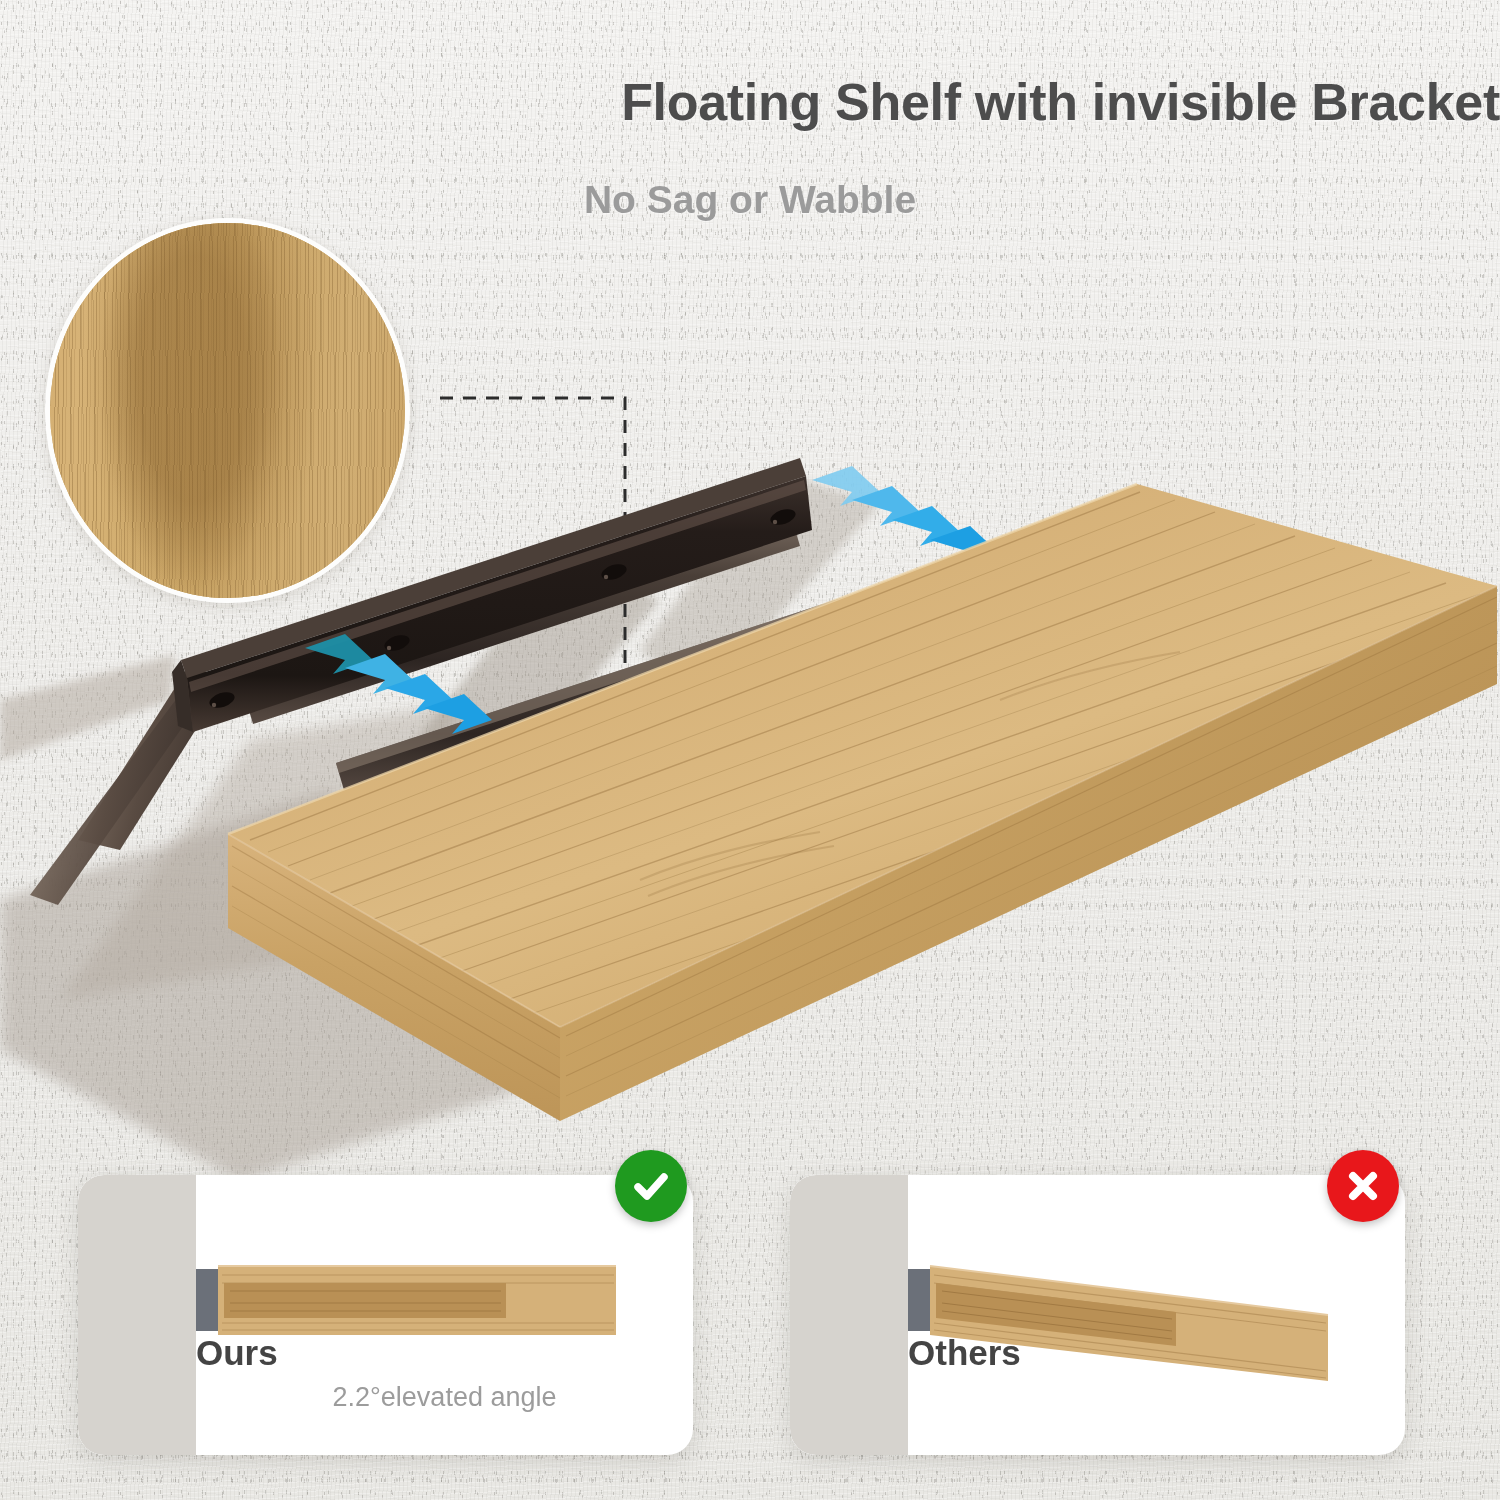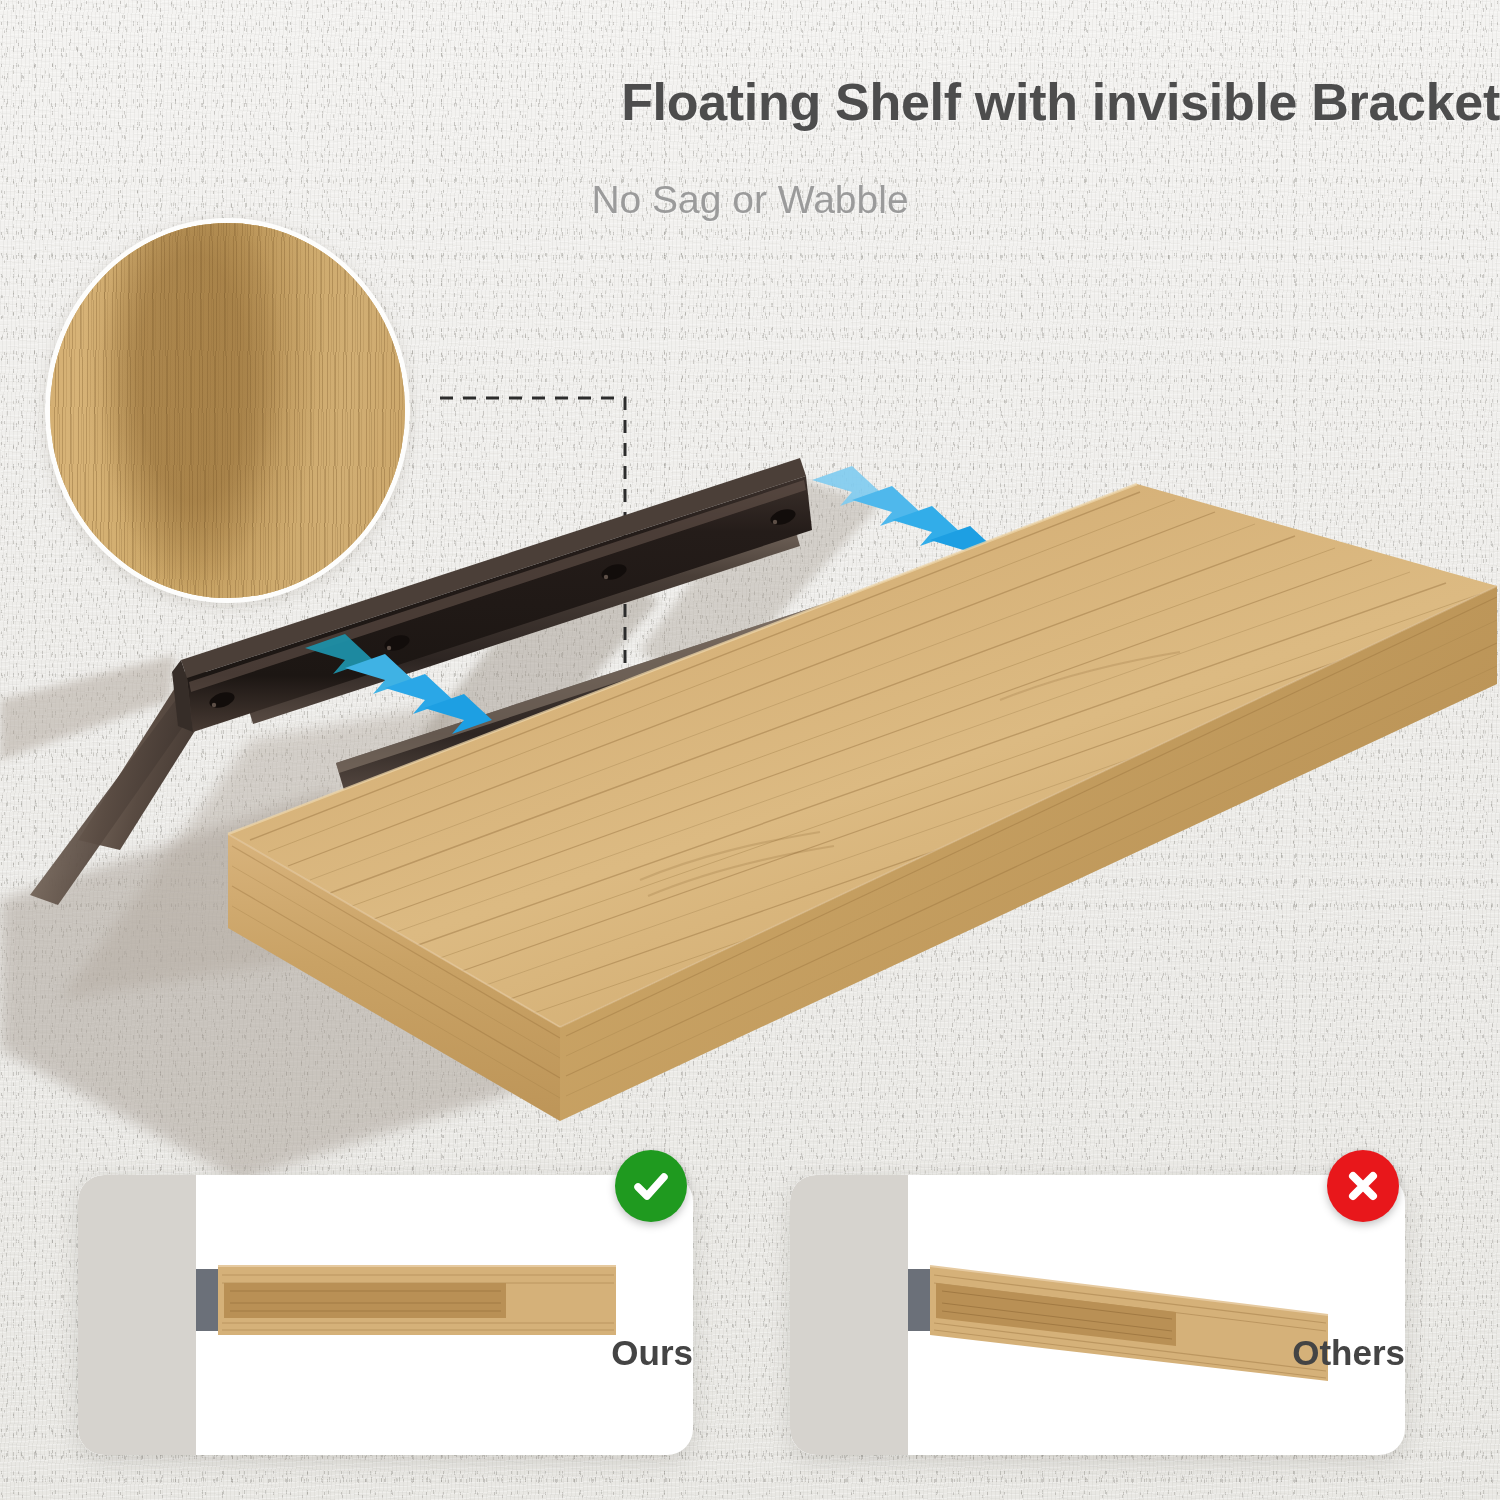--- a/index.html
+++ b/index.html
@@ -34,21 +34,21 @@
   }
 
   
   #title{
     position:absolute;left:0;right:0;top:72px;text-align:right;
     font-size:52px;font-weight:bold;color:#4d4d4d;letter-spacing:-.3px;
     text-shadow:0 1px 2px rgba(255,255,255,.7);
   }
   #subtitle{
     position:absolute;left:0;right:0;top:178px;text-align:center;
-    font-size:39px;font-weight:normal;color:#9b9b9b;
+    font-size:39px;font-weight:bold;color:#9b9b9b;
     text-shadow:0 1px 2px rgba(255,255,255,.6);
   }
 
   
   #woodcircle{
     position:absolute;left:45px;top:218px;width:355px;height:375px;border-radius:50%;
     border:5px solid #fdfdfc;overflow:hidden;
     box-shadow:0 3px 14px rgba(110,100,85,.18);
   }
   .grainfill{
@@ -75,21 +75,21 @@
     background:#ffffff;border-radius:26px;overflow:hidden;
     box-shadow:0 6px 22px rgba(120,115,105,.22);
   }
   #card-ours{left:78px;}
   #card-others{left:790px;}
   .wallblock{
     position:absolute;left:0;top:0;width:118px;height:100%;
     background:#d6d3ce;border-radius:26px 0 0 26px;
   }
   .cardtitle{
-    position:absolute;left:118px;right:0;top:158px;text-align:right;
+    position:absolute;left:118px;right:0;top:158px;text-align:left;
     font-size:35px;font-weight:bold;color:#444444;
   }
   .cardsub{
     position:absolute;left:118px;right:0;top:207px;text-align:center;
     font-size:27px;color:#9c9c9c;
   }
   .badge{
     position:absolute;width:72px;height:72px;border-radius:50%;top:1150px;
     display:flex;align-items:center;justify-content:center;
     box-shadow:0 3px 9px rgba(0,0,0,.25);
@@ -282,20 +282,21 @@
     </g>
     <polygon points="28,30 310,30 310,65 28,65" fill="#b99055"></polygon>
     <g opacity=".4" stroke="#7d5828">
       <path d="M34,38 L305,38" stroke-width="1"></path>
       <path d="M34,50 L305,50" stroke-width="1.2"></path>
       <path d="M34,58 L305,58" stroke-width="1"></path>
     </g>
     <path d="M22,13 L420,13" stroke="#e6caa0" stroke-width="2" fill="none"></path>
   </svg>
   <div class="cardtitle">Ours</div>
+  <div class="cardsub">2.2°elevated angle</div>
 </div>
 
 <div class="card" id="card-others">
   <div class="wallblock"></div>
   <svg class="xsec" style="left:118px;top:78px;width:497px;height:130px;">
     <rect x="0" y="16" width="22" height="62" fill="#6b7079"></rect>
     <polygon points="22,13 420,62 420,128 22,82" fill="#d5b179"></polygon>
     <g opacity=".34" stroke="#8a6330">
       <path d="M26,22 L418,70" stroke-width="1.2"></path>
       <path d="M26,30 L418,78" stroke-width="1"></path>

